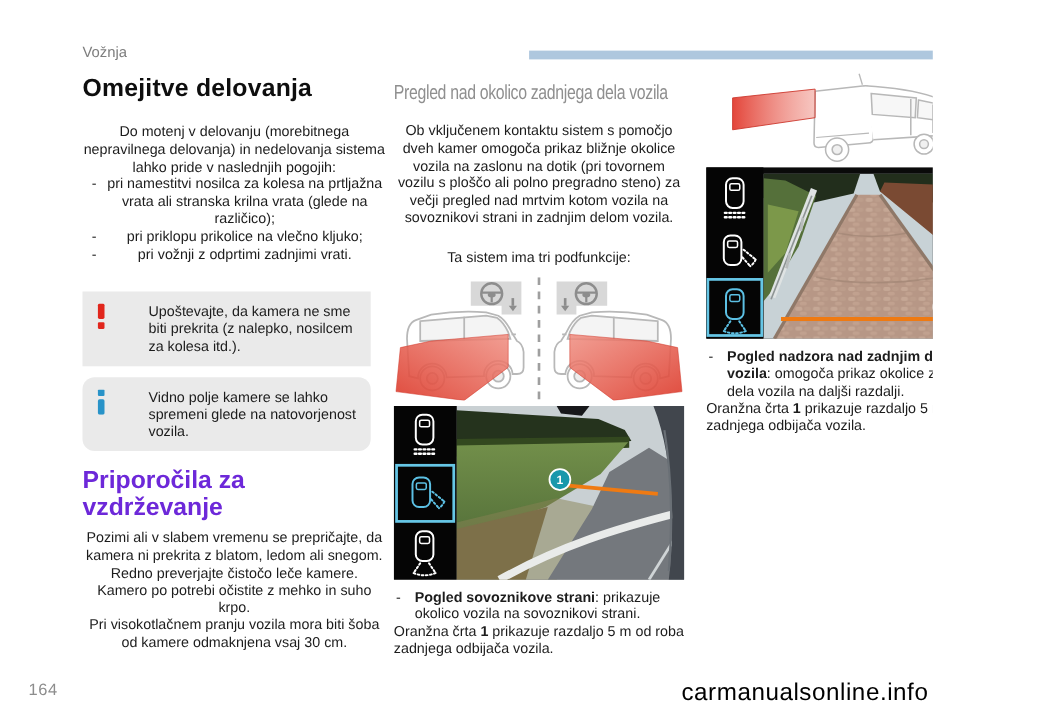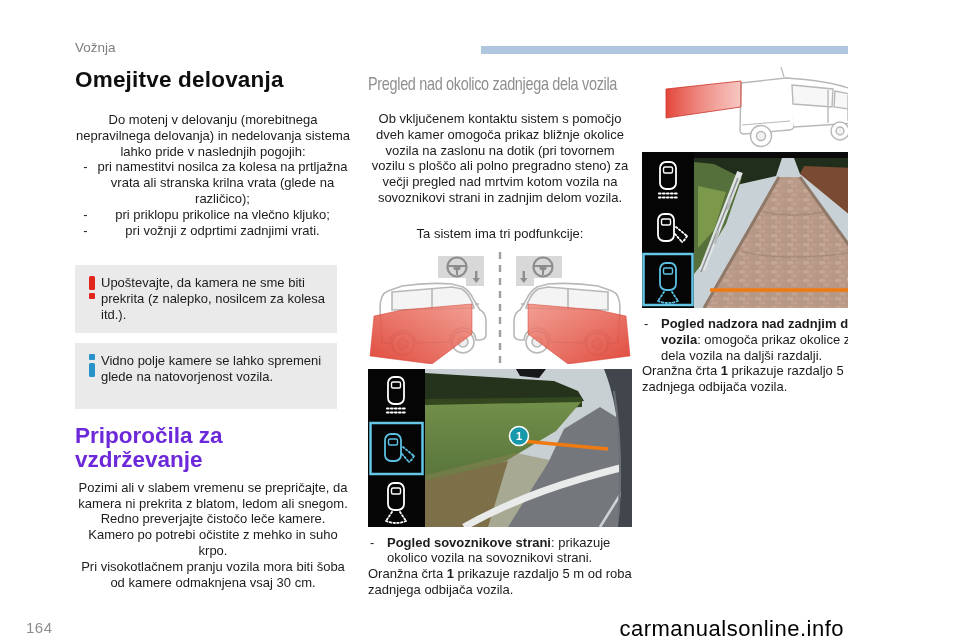--- a/index.html
+++ b/index.html
@@ -5,35 +5,35 @@
   html,body{margin:0;padding:0;background:#ffffff;}
   .page{
     position:relative;width:848px;height:640px;background:#ffffff;overflow:hidden;
     font-family:"Liberation Sans","DejaVu Sans",sans-serif;color:#1c1c1c;margin-top:15px;
   }
   
   .header-label{position:absolute;left:75px;top:25px;font-size:13.5px;color:#7d7d7d;}
   .accent-bar{position:absolute;left:481px;top:31px;width:479px;height:8px;background:#aec7de;}
   
   .col-left{position:absolute;left:75px;top:52px;width:276px;}
-  .col-mid{position:absolute;left:368px;top:52px;width:264px;}
+  .col-mid{position:absolute;left:358px;top:52px;width:264px;}
   .col-right{position:absolute;left:642px;top:48px;width:266px;}
   h1.sec-title{font-size:22.5px;font-weight:bold;color:#0e0e0e;margin:0 0 20px 0;line-height:25px;letter-spacing:.2px;}
   .mid-title{font-size:18.5px;font-weight:400;color:#8f8f8f;letter-spacing:-.4px;white-space:nowrap;
     transform:scaleX(.78);transform-origin:left center;margin:6px 0 16px 0;}
   .body-text{font-size:13px;line-height:15.8px;color:#1c1c1c;text-align:center;}
   .hang-list{margin-top:0;}
   .hang-item{display:grid;grid-template-columns:19px 1fr;}
   .hang-item .marker{padding-left:2px;}
   
   .note-box{position:relative;width:262px;background:#eaeaea;box-sizing:border-box;
-    padding:10px 10px 10px 26px;font-size:13px;line-height:15.8px;}
+    padding:10px 10px 10px 60px;font-size:13px;line-height:15.8px;}
   .note-box .note-icon{position:absolute;left:13px;top:11px;}
   .box-warning{margin-top:27px;}
-  .box-info{margin-top:10px;min-height:66px;}
+  .box-info{margin-top:10px;min-height:66px;border-radius:11px;}
   .maint-title{font-size:22.5px;font-weight:bold;color:#6d28d9;margin:15px 0 8px 0;line-height:24px;}
   
   .cap{font-size:13px;line-height:15.8px;margin-top:8px;}
   .cap-row{display:grid;grid-template-columns:19px 1fr;}
   .cap-row .marker{padding-left:2px;}
   .cap b{font-weight:bold;}
   
   .fig{display:block;}
   
   .page-number{position:absolute;left:26px;top:604px;font-size:15px;color:#8d8d8d;letter-spacing:.5px;}

